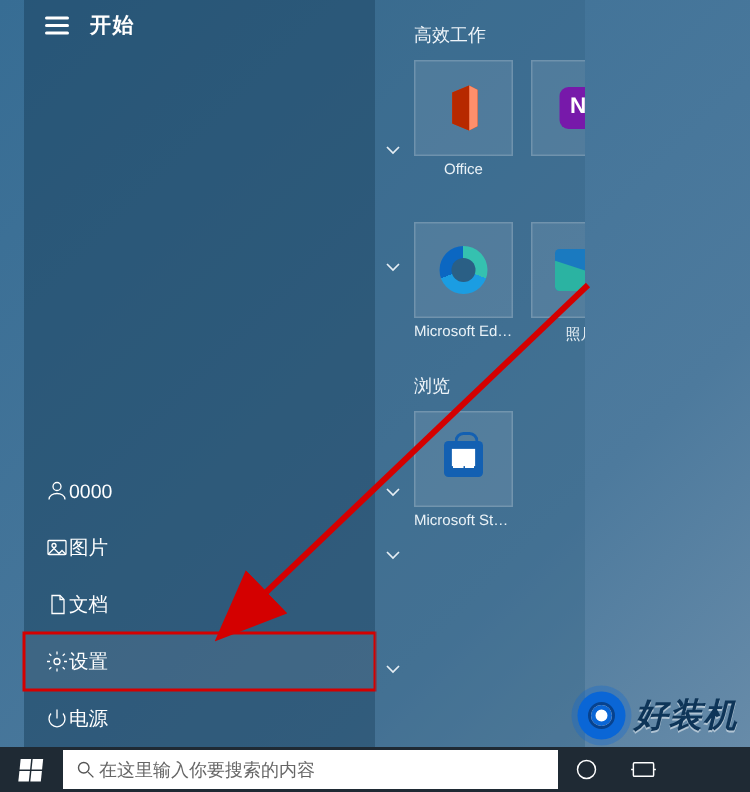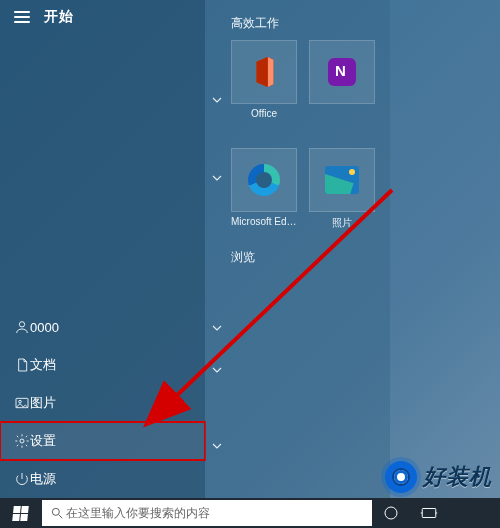--- a/index.html
+++ b/index.html
@@ -5,23 +5,23 @@
   * { box-sizing: border-box; margin: 0; padding: 0; }
   html, body { width: 500px; height: 528px; overflow: hidden; font-family: "Segoe UI", "Microsoft YaHei", sans-serif; }
   body { background: linear-gradient(135deg, #376d94 0%, #4d7a9d 70%, #6a8daa 100%); position: relative; }
 
   
   .start-menu {
     position: absolute; left: 0; top: 0; width: 390px; height: 498px;
     display: flex; color: #fff;
   }
   .sidebar {
-    width: 205px; height: 100%;
+    width: 234px; height: 100%;
     background: rgba(28,67,97,0.55);
-    display: flex; flex-direction: column;
+    display: flex; flex-direction: column; margin-left: 16px;
   }
   .sidebar-header {
     height: 34px; display: flex; align-items: center; gap: 14px;
     padding-left: 14px;
   }
   .hamburger { width: 16px; height: 12px; display: flex; flex-direction: column; justify-content: space-between; }
   .hamburger span { display:block; height:2px; background:#fff; border-radius:1px; }
   .start-title { font-size: 14px; font-weight:600; letter-spacing:1px; }
 
   .sidebar-spacer { flex: 1 1 auto; }
@@ -162,35 +162,35 @@
         <svg viewBox="0 0 24 24">
             <circle cx="12" cy="8" r="4"></circle>
             <path d="M4 21c0-4 4-6 8-6s8 2 8 6"></path>
           </svg>
       </span>
       <span>0000</span>
     </div>
     <div class="sidebar-item">
       <span class="side-icon">
         <svg viewBox="0 0 24 24">
-            <path d="M7 3h8l4 4v14H7z"></path>
-            <path d="M15 3v4h4"></path>
-          </svg>
-      </span>
-      <span>文档</span>
-    </div>
-    <div class="sidebar-item">
-      <span class="side-icon">
-        <svg viewBox="0 0 24 24">
             <rect x="3" y="5" width="18" height="14" rx="1"></rect>
             <circle cx="9" cy="10" r="2"></circle>
             <path d="M3 19l6-6 5 5 3-3 4 4"></path>
           </svg>
       </span>
       <span>图片</span>
+    </div>
+    <div class="sidebar-item">
+      <span class="side-icon">
+        <svg viewBox="0 0 24 24">
+            <path d="M7 3h8l4 4v14H7z"></path>
+            <path d="M15 3v4h4"></path>
+          </svg>
+      </span>
+      <span>文档</span>
     </div>
     <div class="sidebar-item highlight">
       <span class="side-icon">
         <svg viewBox="0 0 24 24">
             <circle cx="12" cy="12" r="3"></circle>
             <path d="M12 2v3M12 19v3M4.2 4.2l2.1 2.1M17.7 17.7l2.1 2.1M2 12h3M19 12h3M4.2 19.8l2.1-2.1M17.7 6.3l2.1-2.1"></path>
           </svg>
       </span>
       <span>设置</span>
     </div>
@@ -253,20 +253,35 @@
       </div>
       <div class="tile">
         <div class="tile-square">
             <div class="ic-photos"></div>
           </div>
         <div class="tile-label">照片</div>
       </div>
     </div>
 
     <div class="group-header tile-shift" style="margin-top:-8px">浏览</div>
+    <div class="tile-row">
+      <div class="tile">
+        <div class="tile-square">
+          <div class="ic-store">
+            <div class="win">
+                <span></span>
+                <span></span>
+                <span></span>
+                <span></span>
+              </div>
+          </div>
+        </div>
+        <div class="tile-label">Microsoft Store</div>
+      </div>
+    </div>
   </div>
 </div>
 
 <svg class="annotation" viewBox="0 0 500 528">
   <defs>
     <marker id="arrowhead" markerWidth="12" markerHeight="10" refX="2" refY="5" orient="auto">
       <path d="M0 0 L12 5 L0 10 z" fill="#d40000"></path>
     </marker>
   </defs>
   <line x1="392" y1="190" x2="172" y2="400" stroke="#d40000" stroke-width="4" marker-end="url(#arrowhead)"></line>

